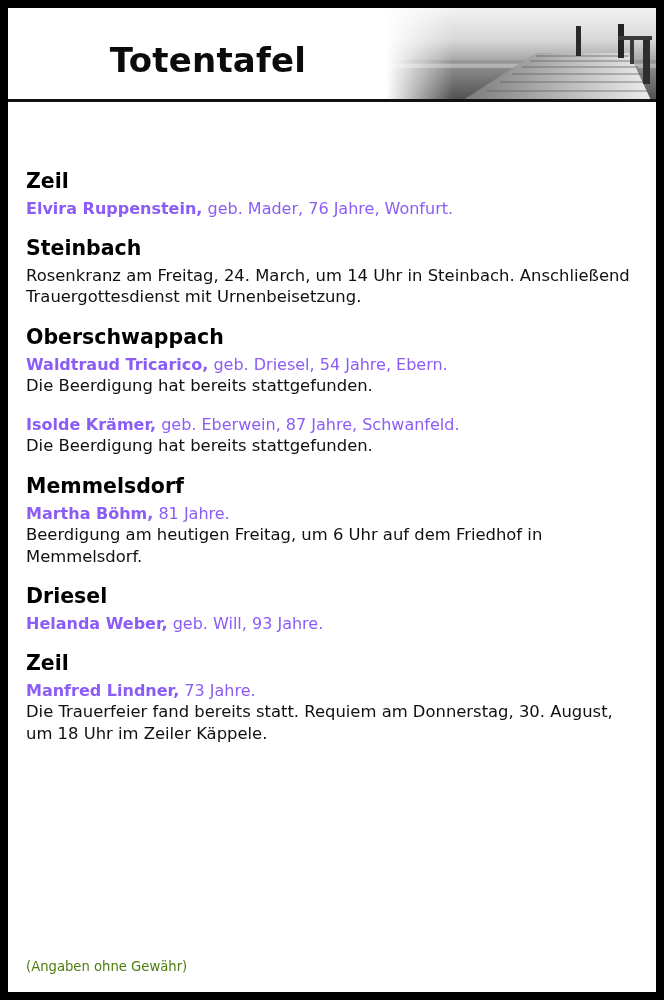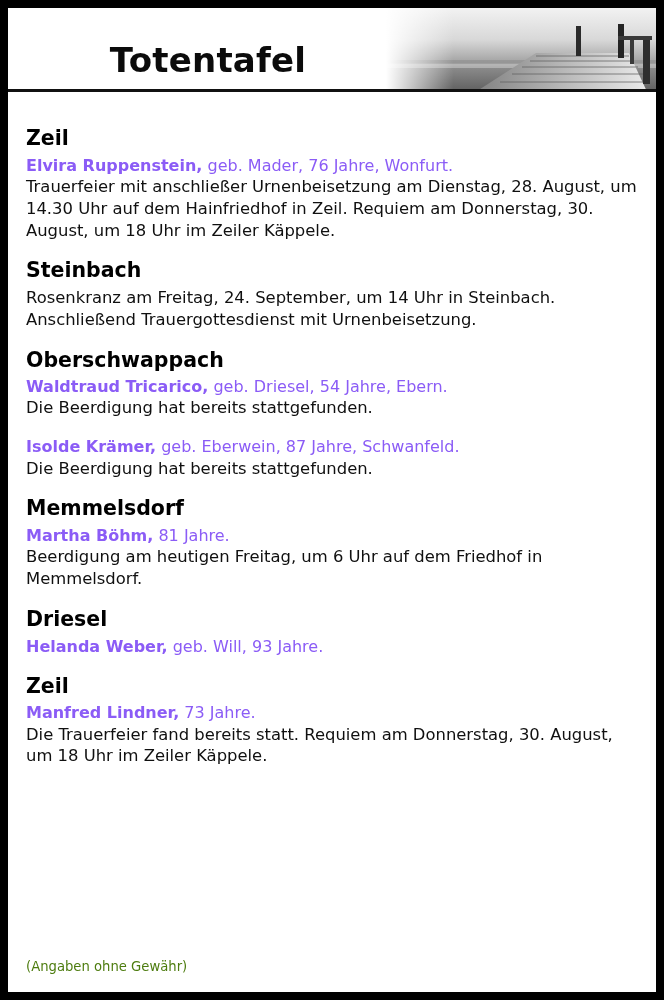--- a/index.html
+++ b/index.html
@@ -25,21 +25,21 @@
     width: 648px;
     height: 984px;
     background: #ffffff;
     box-sizing: border-box;
     overflow: hidden;
   }
 
   
   .masthead {
     position: relative;
-    height: 81px;
+    height: 91px;
     background: #ffffff;
     overflow: hidden;
   }
   .masthead-photo {
     position: absolute;
     right: 0;
     top: 0;
     width: 270px;
     height: 103px;
     overflow: hidden;
@@ -63,20 +63,21 @@
   .masthead-rule {
     height: 3px;
     background: #111111;
     margin: 0;
   }
 
   
   .content {
     padding: 32px 18px 0 18px;
     box-sizing: border-box;
+    margin-top: 33px;
   }
   .entry {
     margin-bottom: 17px;
   }
   .entry:first-child { margin-top: 2px; }
   .place {
     font-size: 20.5px;
     font-weight: bold;
     color: #000000;
     line-height: 1.25;
@@ -168,26 +169,25 @@
       <div class="masthead-title">Totentafel</div>
     </div>
 
     <div class="masthead-rule"></div>
 
     <div class="content">
 
       <div class="entry">
         <div class="place">Zeil</div>
         <div class="person-line"><span class="person-name">Elvira Ruppenstein,</span><span class="person-rest"> geb. Mader, 76 Jahre, Wonfurt.</span></div>
-        <div class="details">Trauerfeier mit anschließer Urnenbeisetzung am Dienstag, 28. August, um 14.30 Uhr auf dem Hainfriedhof in Zeil. Requiem am Donnerstag, 30. August, um 18 Uhr im Zeiler Käppele.</div>
       </div>
 
       <div class="entry">
         <div class="place">Steinbach</div>
-        <div class="details">Rosenkranz am Freitag, 24. September, um 14 Uhr in Steinbach. Anschließend Trauergottesdienst mit Urnenbeisetzung.</div>
+        <div class="details">Rosenkranz am Freitag, 24. March, um 14 Uhr in Steinbach. Anschließend Trauergottesdienst mit Urnenbeisetzung.</div>
       </div>
 
       <div class="entry">
         <div class="place">Oberschwappach</div>
         <div class="person-line"><span class="person-name">Waldtraud Tricarico,</span><span class="person-rest"> geb. Driesel, 54 Jahre, Ebern.</span></div>
         <div class="details">Die Beerdigung hat bereits stattgefunden.</div>
       </div>
 
       <div class="entry">
         <div class="person-line"><span class="person-name">Isolde Krämer,</span><span class="person-rest"> geb. Eberwein, 87 Jahre, Schwanfeld.</span></div>

